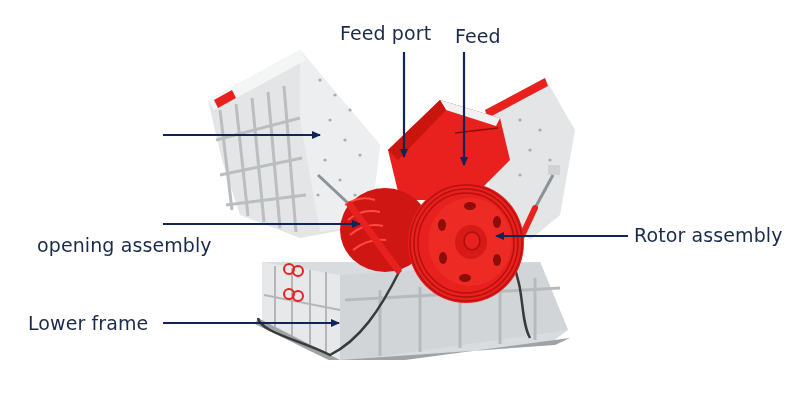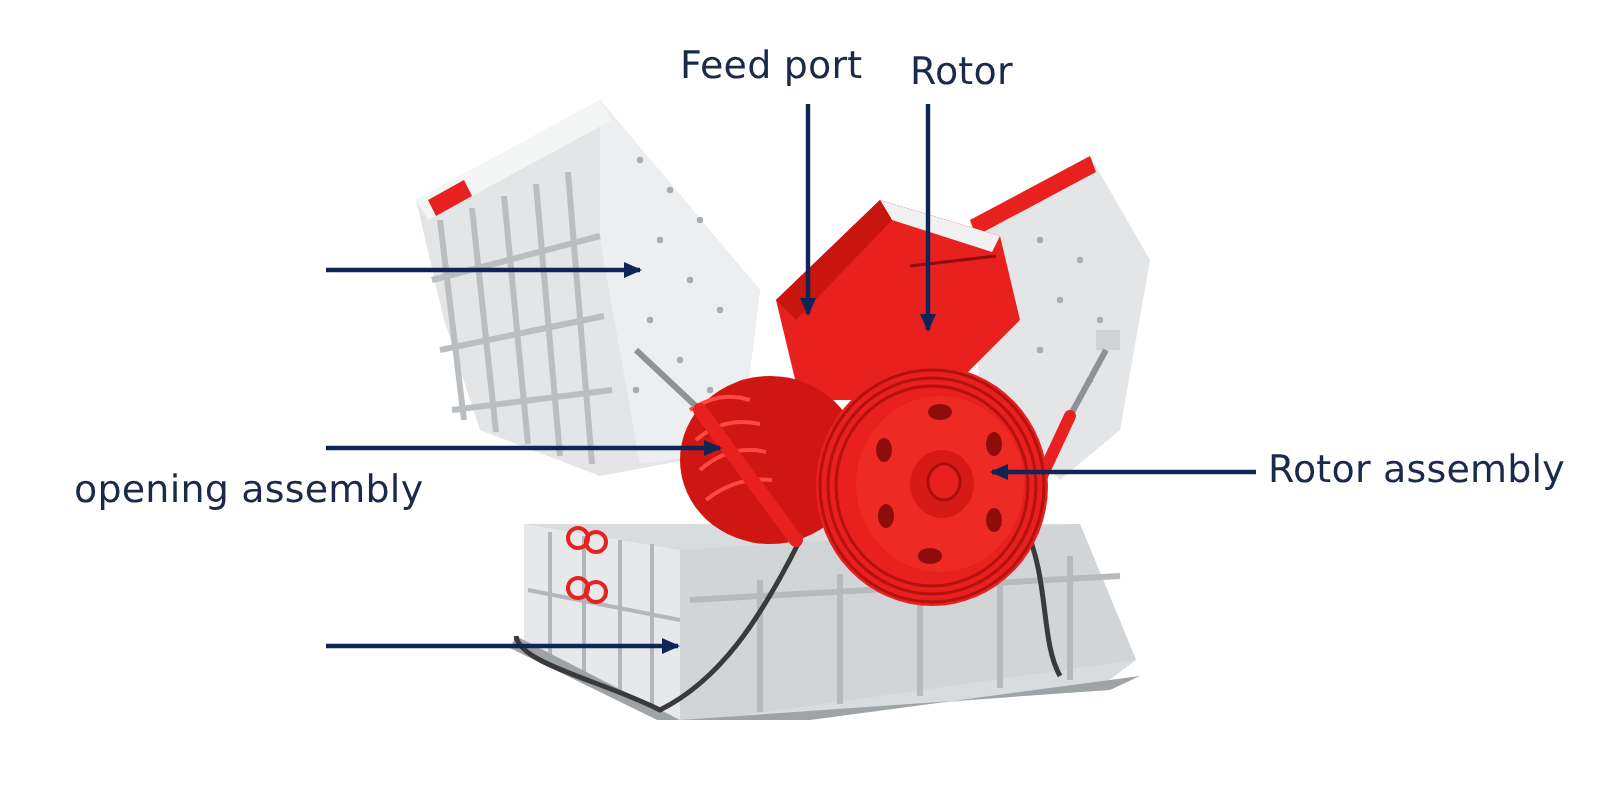--- a/index.html
+++ b/index.html
@@ -173,17 +173,18 @@
       <line x1="404" y1="52" x2="404" y2="157" marker-end="url(#ah)"></line>
       <line x1="464" y1="52" x2="464" y2="165" marker-end="url(#ah)"></line>
       <line x1="163" y1="135" x2="320" y2="135" marker-end="url(#ah)"></line>
       <line x1="163" y1="224" x2="360" y2="224" marker-end="url(#ah)"></line>
       <line x1="628" y1="236" x2="496" y2="236" marker-end="url(#ah)"></line>
       <line x1="163" y1="323" x2="339" y2="323" marker-end="url(#ah)"></line>
     </g>
   </svg>
 
   <div class="label" style="left:340px; top:22px;">Feed port</div>
-  <div class="label" style="left:455px; top:25px;">Rotor</div>
+  <div class="label" style="left:455px; top:25px;">Feed</div>
   <div class="label" style="left:37px; top:234px;">opening assembly</div>
   <div class="label" style="left:634px; top:224px;">Rotor assembly</div>
+  <div class="label" style="left:28px; top:312px;">Lower frame</div>
 
 </div>
 
 </body></html>

